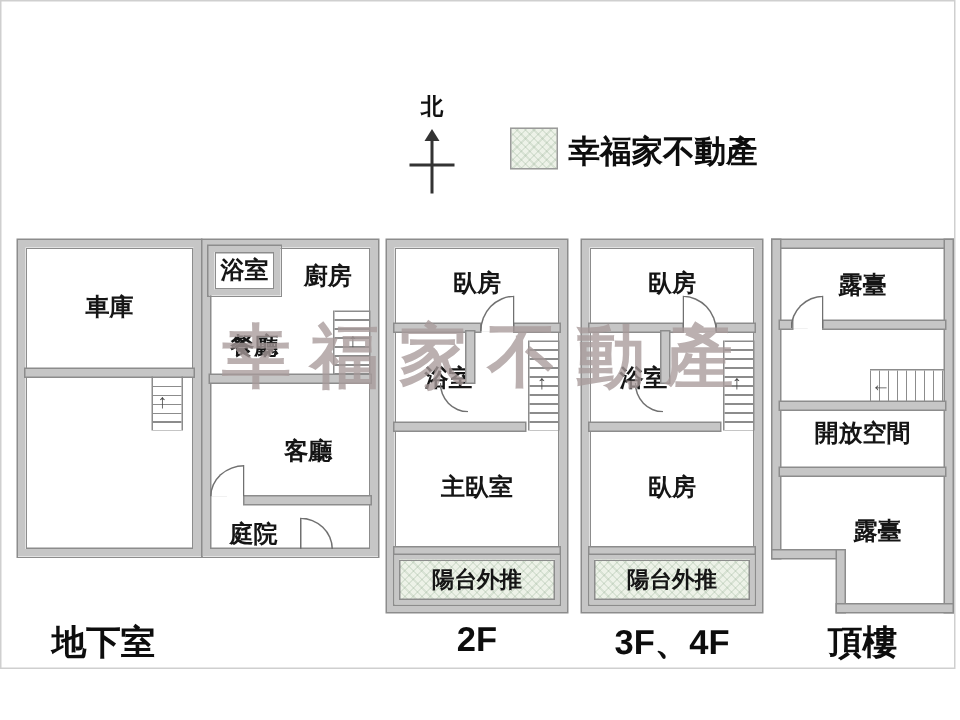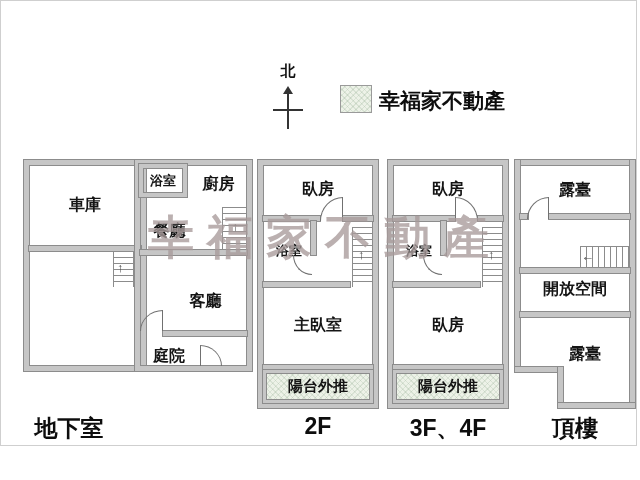--- a/index.html
+++ b/index.html
@@ -25,21 +25,21 @@
   .stairsV { position:absolute;
     background: repeating-linear-gradient(180deg, var(--wall-edge) 0 1px, transparent 1px 6px);
     border-left:1px solid var(--wall-edge); border-right:1px solid var(--wall-edge); }
   .stairsH { position:absolute;
     background: repeating-linear-gradient(90deg, var(--wall-edge) 0 1px, transparent 1px 6px);
     border-top:1px solid var(--wall-edge); border-bottom:1px solid var(--wall-edge); }
   .sarrow { position:absolute; color:#4a4a4a; font-size:13px; line-height:1; font-weight:bold; }
   
   .lbl { position:absolute; font-weight:bold; color:#151515; text-align:center;
     font-size:16px; white-space:nowrap; }
-  .lbl.small { font-size:13px; }
+  .lbl.small { font-size:16px;text-align:right; }
   .floor-caption { position:absolute; font-weight:bold; color:#0d0d0d;
     text-align:center; font-size:23px; white-space:nowrap; }
   
   .addition { position:absolute; border:3px solid var(--wall-fill);
     box-shadow: 0 0 0 1px var(--wall-edge), inset 0 0 0 1px var(--wall-edge);
     background-color: var(--addition-fill);
     background-image:
       repeating-linear-gradient(45deg, rgba(110,145,110,.16) 0 1px, transparent 1px 4px),
       repeating-linear-gradient(-45deg, rgba(110,145,110,.16) 0 1px, transparent 1px 4px);
     display:flex; align-items:center; justify-content:center;
@@ -73,21 +73,21 @@
   <div class="north-label">北</div>
   <div class="compass-head" style="left:283px;top:86px;"></div>
   <div class="compass-line" style="left:287px;top:93px;width:2px;height:36px;"></div>
   <div class="compass-line" style="left:273px;top:109px;width:30px;height:2px;"></div>
 
   <div class="legend-swatch"></div>
   <div class="legend-text">幸福家不動產</div>
 
   <div class="watermark">幸福家不動產</div>
 
-  <div class="unit" style="left:24px;top:160px;width:122px;height:211px;">
+  <div class="unit" style="left:12px;top:160px;width:122px;height:211px;">
     <div class="lbl" style="left:0;top:30px;width:112px;">車庫</div>
     <div class="wall" style="left:0;top:81px;width:112px;height:5px;"></div>
     <div class="stairsV" style="left:84px;top:86px;width:21px;height:36px;"></div>
     <span class="sarrow" style="left:88px;top:96px;">↑</span>
   </div>
 
   <div class="unit" style="left:135px;top:160px;width:117px;height:211px;">
     <div class="room" style="left:-1px;top:-1px;width:48px;height:33px;">
       <span class="lbl small" style="position:static;">浴室</span>
     </div>

